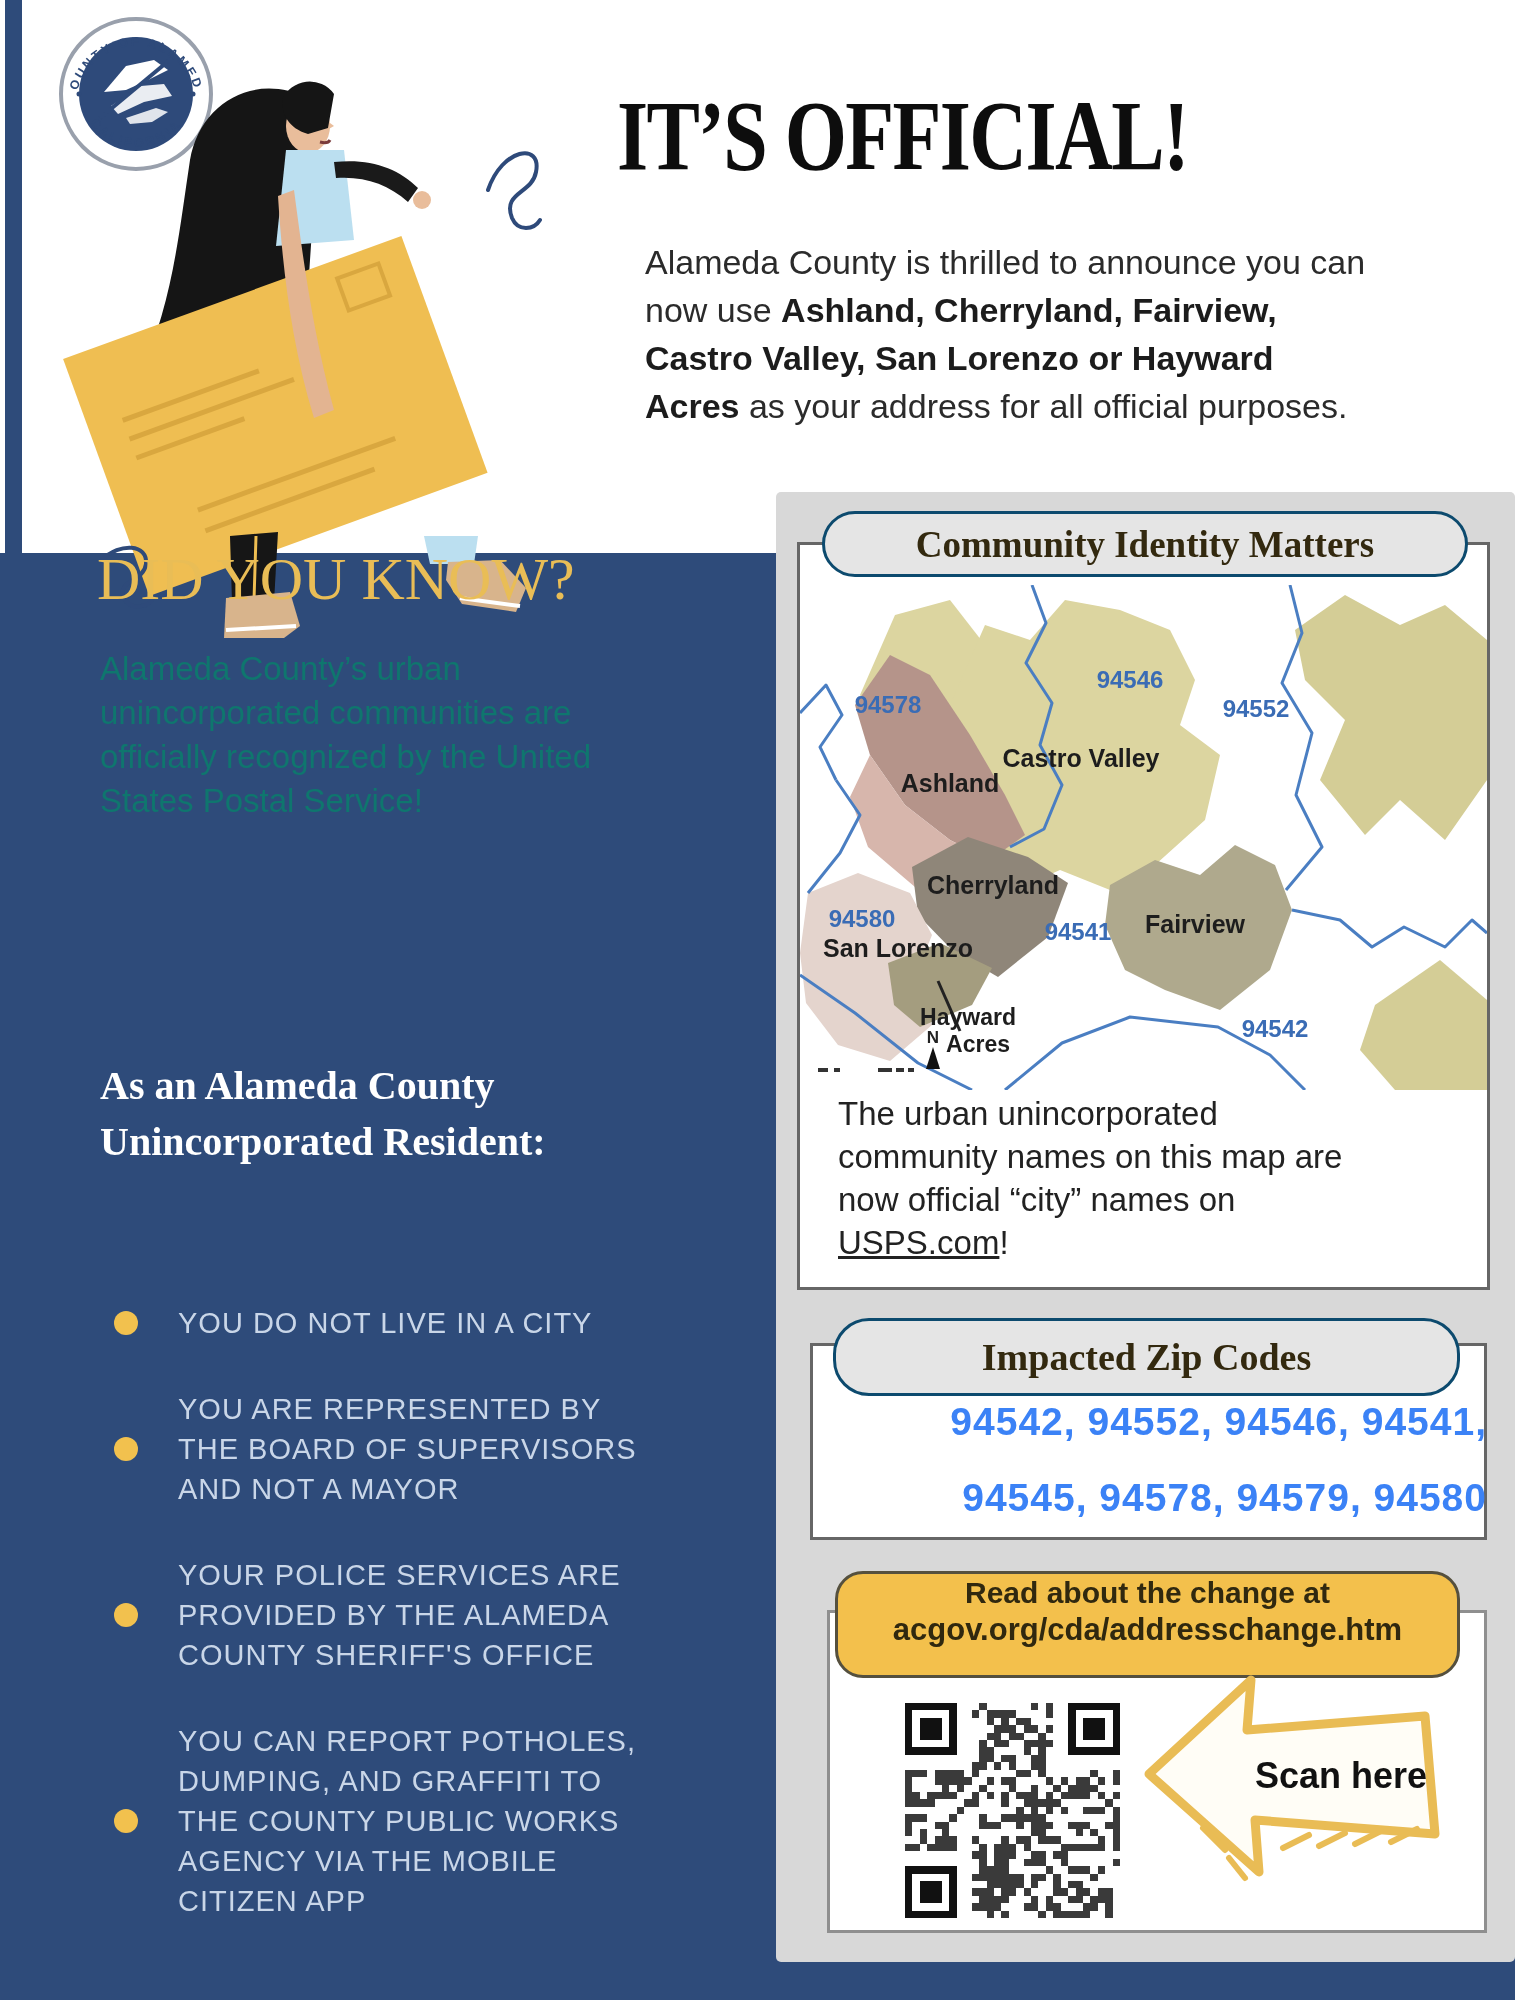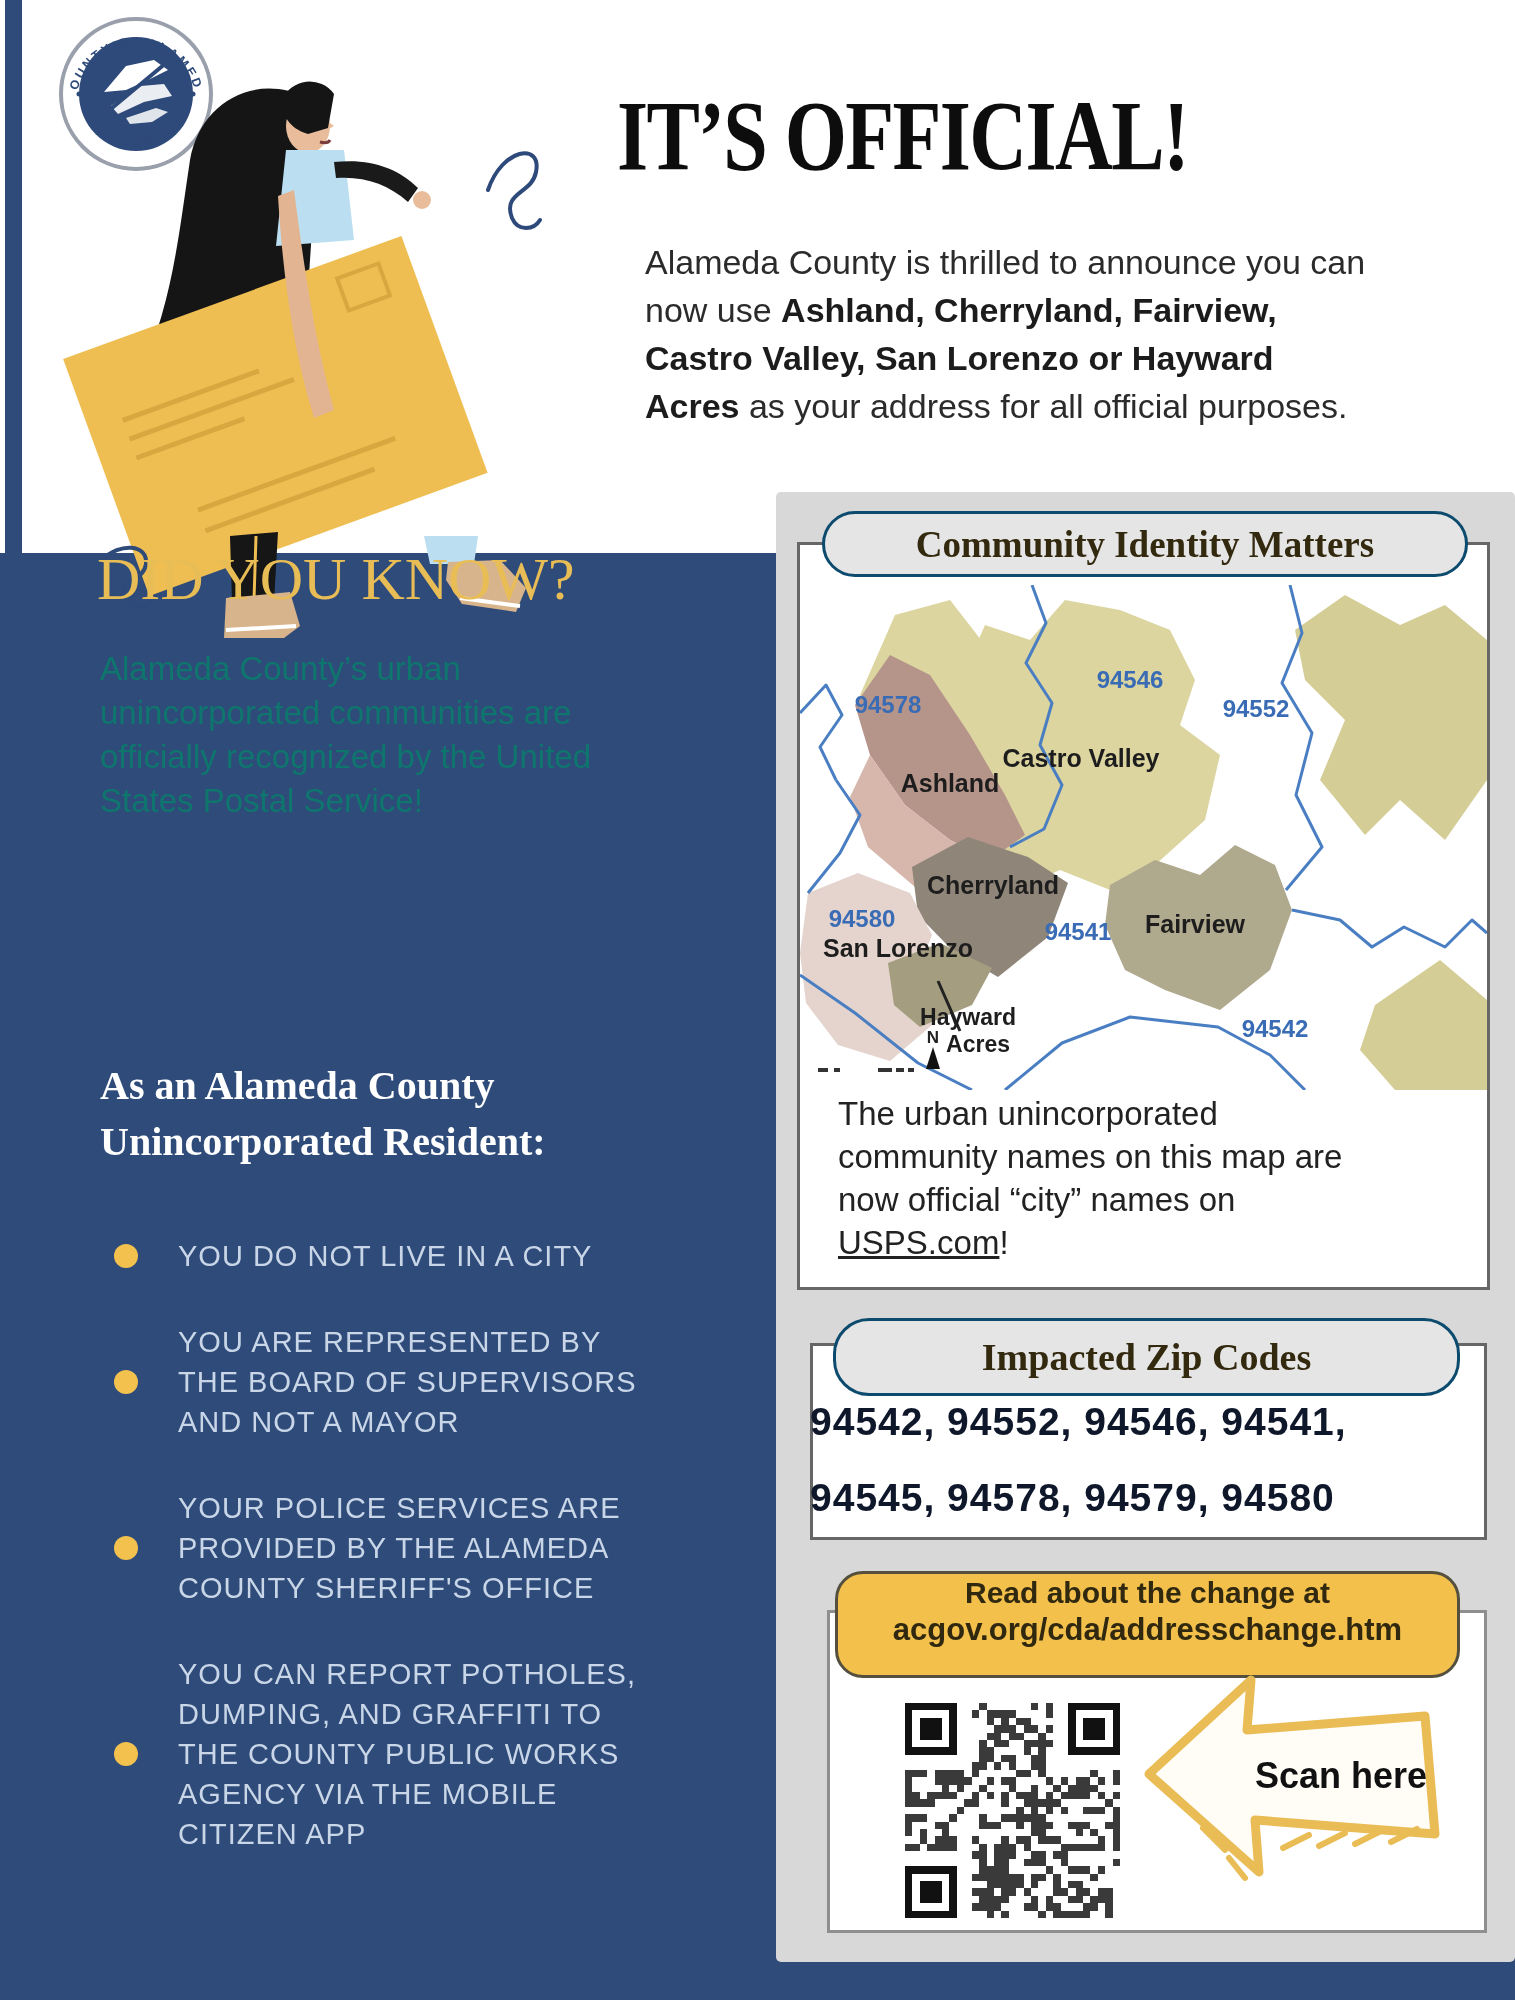--- a/index.html
+++ b/index.html
@@ -18,21 +18,21 @@
               transform:scaleX(.8);transform-origin:left top;white-space:nowrap;}
   .intro{left:645px;top:238px;width:730px;font-size:34px;line-height:48px;color:#2b2b2b;}
   .intro b{color:#1c1c1c;}
 
   
   .dyk-heading{left:97px;top:545px;font-family:"Liberation Serif","DejaVu Serif",serif;
                font-weight:normal;font-size:60px;color:#E9BD56;white-space:nowrap;}
   .dyk-body{left:100px;top:647px;width:555px;font-size:33px;line-height:44px;color:#0f766e;}
   .dyk-sub{left:100px;top:1058px;width:520px;font-family:"Liberation Serif","DejaVu Serif",serif;
            font-weight:bold;font-size:40px;line-height:56px;color:#ffffff;}
-  .bullets{left:100px;top:1236px;width:580px;list-style:none;margin:0;padding:0;}
+  .bullets{left:100px;top:1303px;width:580px;list-style:none;margin:0;padding:0;}
   .bullet{display:flex;align-items:center;margin-bottom:46px;padding-left:14px;}
   .bullet .dot{width:24px;height:24px;border-radius:50%;background:#F2C14E;margin-right:40px;flex:none;}
   .bullet .txt{font-size:29px;line-height:40px;letter-spacing:1px;color:#C9D6E8;width:470px;}
 
   
   .card{background:#ffffff;border:3px solid #666666;box-sizing:border-box;}
   .map-card{left:797px;top:542px;width:693px;height:748px;}
   .zip-card{left:810px;top:1343px;width:677px;height:197px;}
   .qr-card{left:827px;top:1610px;width:660px;height:323px;border-color:#8f8f8f;}
   .pill{background:#e5e5e5;border:3px solid #0c4a6e;border-radius:36px;box-sizing:border-box;
@@ -42,21 +42,21 @@
   .pill-zip{left:833px;top:1318px;width:627px;height:78px;font-size:38px;}
   .read-box{left:835px;top:1571px;width:625px;height:107px;background:#F3C04C;
             border:3px solid #55503E;border-radius:28px;box-sizing:border-box;
             display:flex;flex-direction:column;align-items:center;color:#30280F;}
   .read-line1{font-weight:bold;font-size:30px;line-height:37px;}
   .read-line2{font-weight:bold;font-size:31px;line-height:38px;}
 
   .map-note{left:838px;top:1092px;width:515px;font-size:33px;line-height:43px;color:#222222;}
   .map-note .usps{text-decoration:underline;}
 
-  .zip-line{left:810px;width:677px;text-align:left;font-weight:bold;font-size:39px;color:#0f172a;
+  .zip-line{left:810px;width:677px;text-align:right;font-weight:bold;font-size:39px;color:#3b82f6;
             letter-spacing:1px;}
   .zip-line1{top:1400px;} .zip-line2{top:1476px;}
 
   .qr-svg{left:905px;top:1703px;}
   .arrow-svg{left:1133px;top:1648px;}
 
   svg text{font-family:"Liberation Sans","DejaVu Sans",sans-serif;}
   .seal-svg{left:56px;top:14px;}
   .illu-svg{left:50px;top:50px;}
   .map-svg{left:800px;top:585px;}

